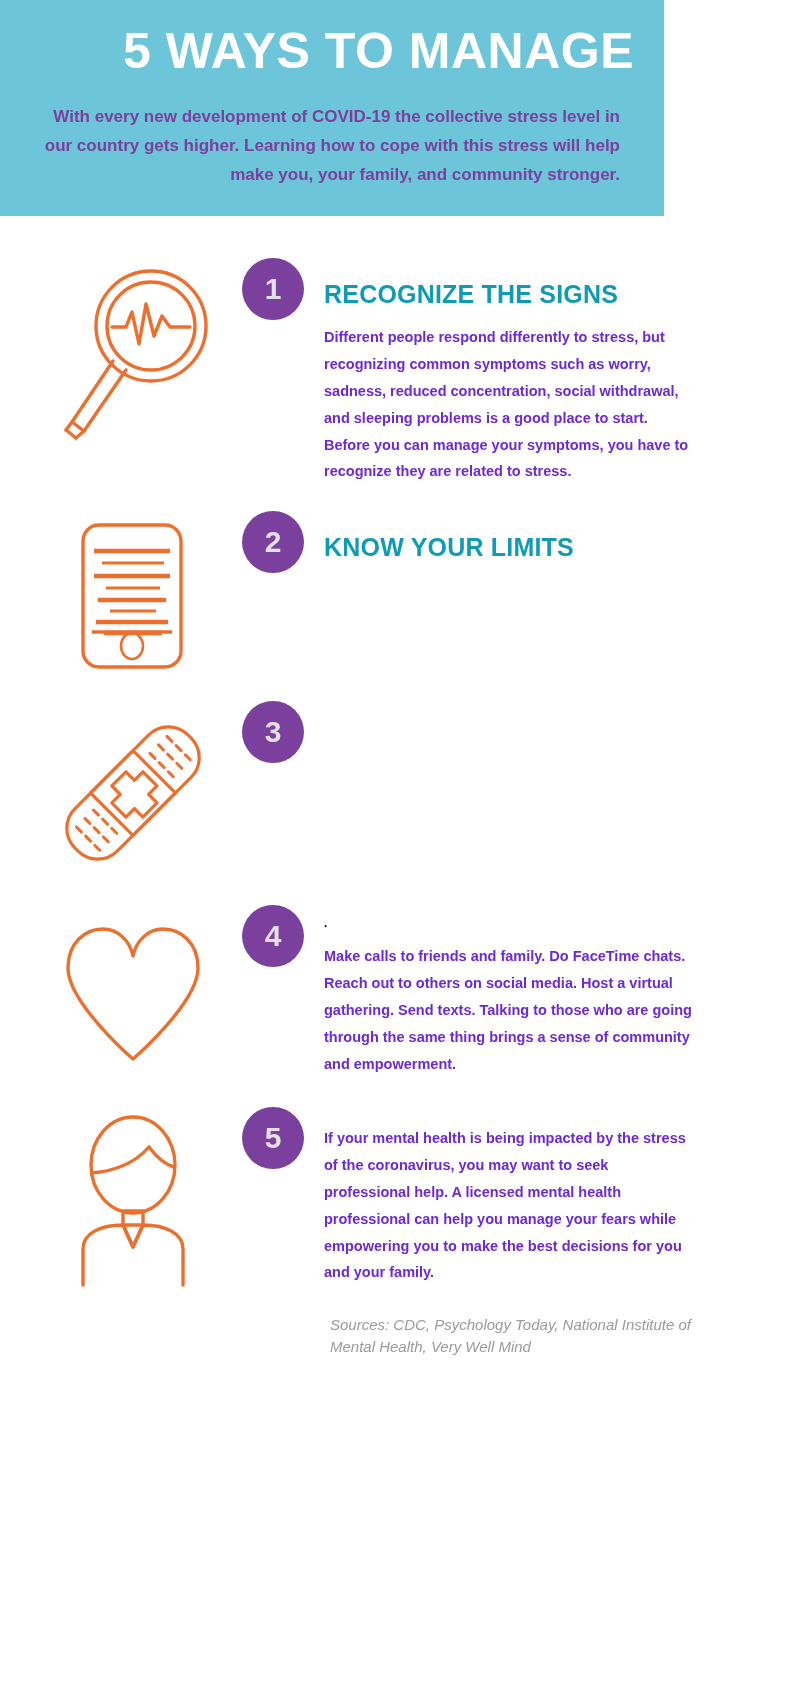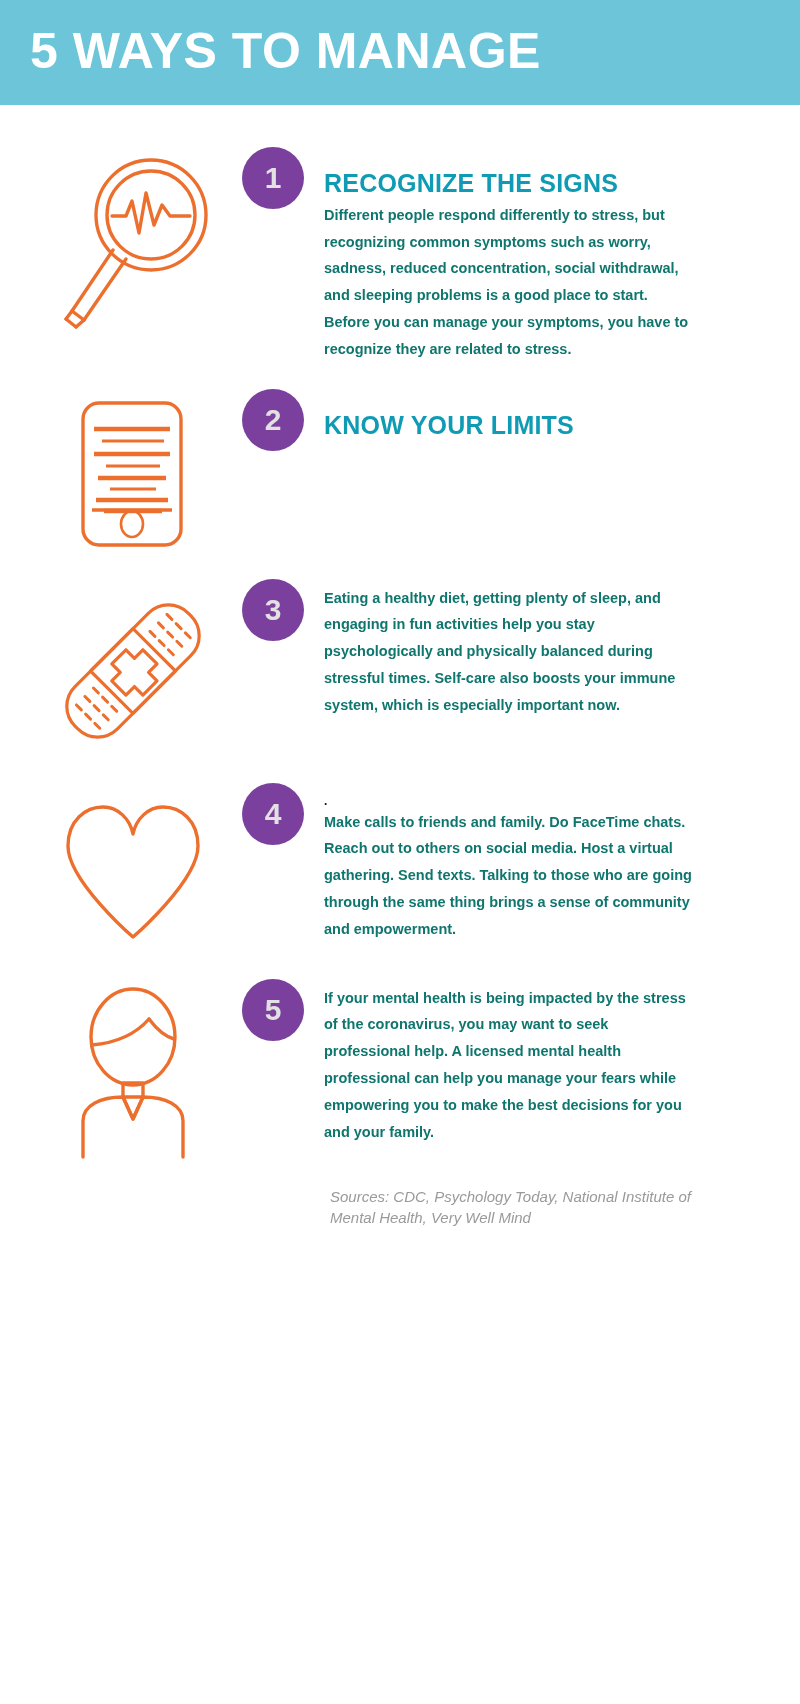--- a/index.html
+++ b/index.html
@@ -7,23 +7,23 @@
   body {
     font-family:"Liberation Sans", sans-serif;
     background:#ffffff;
     width:800px; height:1704px;
     overflow:hidden;
   }
 
   
   .header {
     background:#6CC5D9;
-    width:800px;
+    width:664px;
     padding:24px 30px 26px 30px;
-    text-align:left;
+    text-align:right;
   }
   .header h1 {
     color:#ffffff;
     font-size:50px;
     font-weight:bold;
     line-height:1.10;
     letter-spacing:0.5px;
     text-transform:uppercase;
   }
   .header .subtitle {
@@ -74,25 +74,25 @@
   .step-title {
     color:#109BB5;
     font-size:25px;
     font-weight:bold;
     letter-spacing:0.2px;
     line-height:1.15;
     text-transform:uppercase;
     margin-top:20px;
   }
   .step-text {
-    color:#0f766e;
+    color:#6d28d9;
     font-size:14.5px;
     font-weight:bold;
     line-height:1.85;
-    margin-top:4px;
+    margin-top:16px;
     max-width:372px;
   }
   .step-dot {
     color:#111111;
     font-size:12px;
     font-weight:bold;
     line-height:1;
     margin-top:10px;
     height:10px;
   }
@@ -115,20 +115,21 @@
 
   svg { display:block; overflow:visible; }
 </style>
 </head>
 <body>
 
 <div class="header">
   <h1>
     <span>5 WAYS TO MANAGE</span><br>
   </h1>
+  <div class="subtitle">With every new development of COVID-19 the collective stress level in our country gets higher. Learning how to cope with this stress will help make you, your family, and community stronger.</div>
 </div>
 
 <div class="content">
 
   <div class="step step-1">
     <div class="icon-col">
       <span>
         <svg width="150" height="185" viewBox="0 0 150 185" fill="none" stroke="#EC6F2D" stroke-width="3.4" stroke-linecap="round" stroke-linejoin="round">
           <circle cx="93" cy="62" r="55"></circle>
           <circle cx="93" cy="62" r="44"></circle>
@@ -207,21 +208,20 @@
                 <path d="M134 96 v7"></path>
                 <path d="M146 96 v7"></path>
             </g>
           </g>
         </svg>
       </span>
     </div>
     <div class="text-col">
       <div class="badge">3</div>
       <div class="body-col">
-        <div class="step-text">Eating a healthy diet, getting plenty of sleep, and engaging in fun activities help you stay psychologically and physically balanced during stressful times. Self-care also boosts your immune system, which is especially important now.</div>
       </div>
     </div>
   </div>
 
   <div class="step step-4">
     <div class="icon-col">
       <span>
         <svg width="150" height="160" viewBox="0 0 150 160" fill="none" stroke="#EC6F2D" stroke-width="3.4" stroke-linecap="round" stroke-linejoin="round">
           <path d="M75 148 C75 148 10 92 10 57 C10 31 28 18 45 18 C60 18 72 30 75 45
                    C78 30 90 18 105 18 C122 18 140 31 140 57 C140 92 75 148 75 148 Z"></path>

